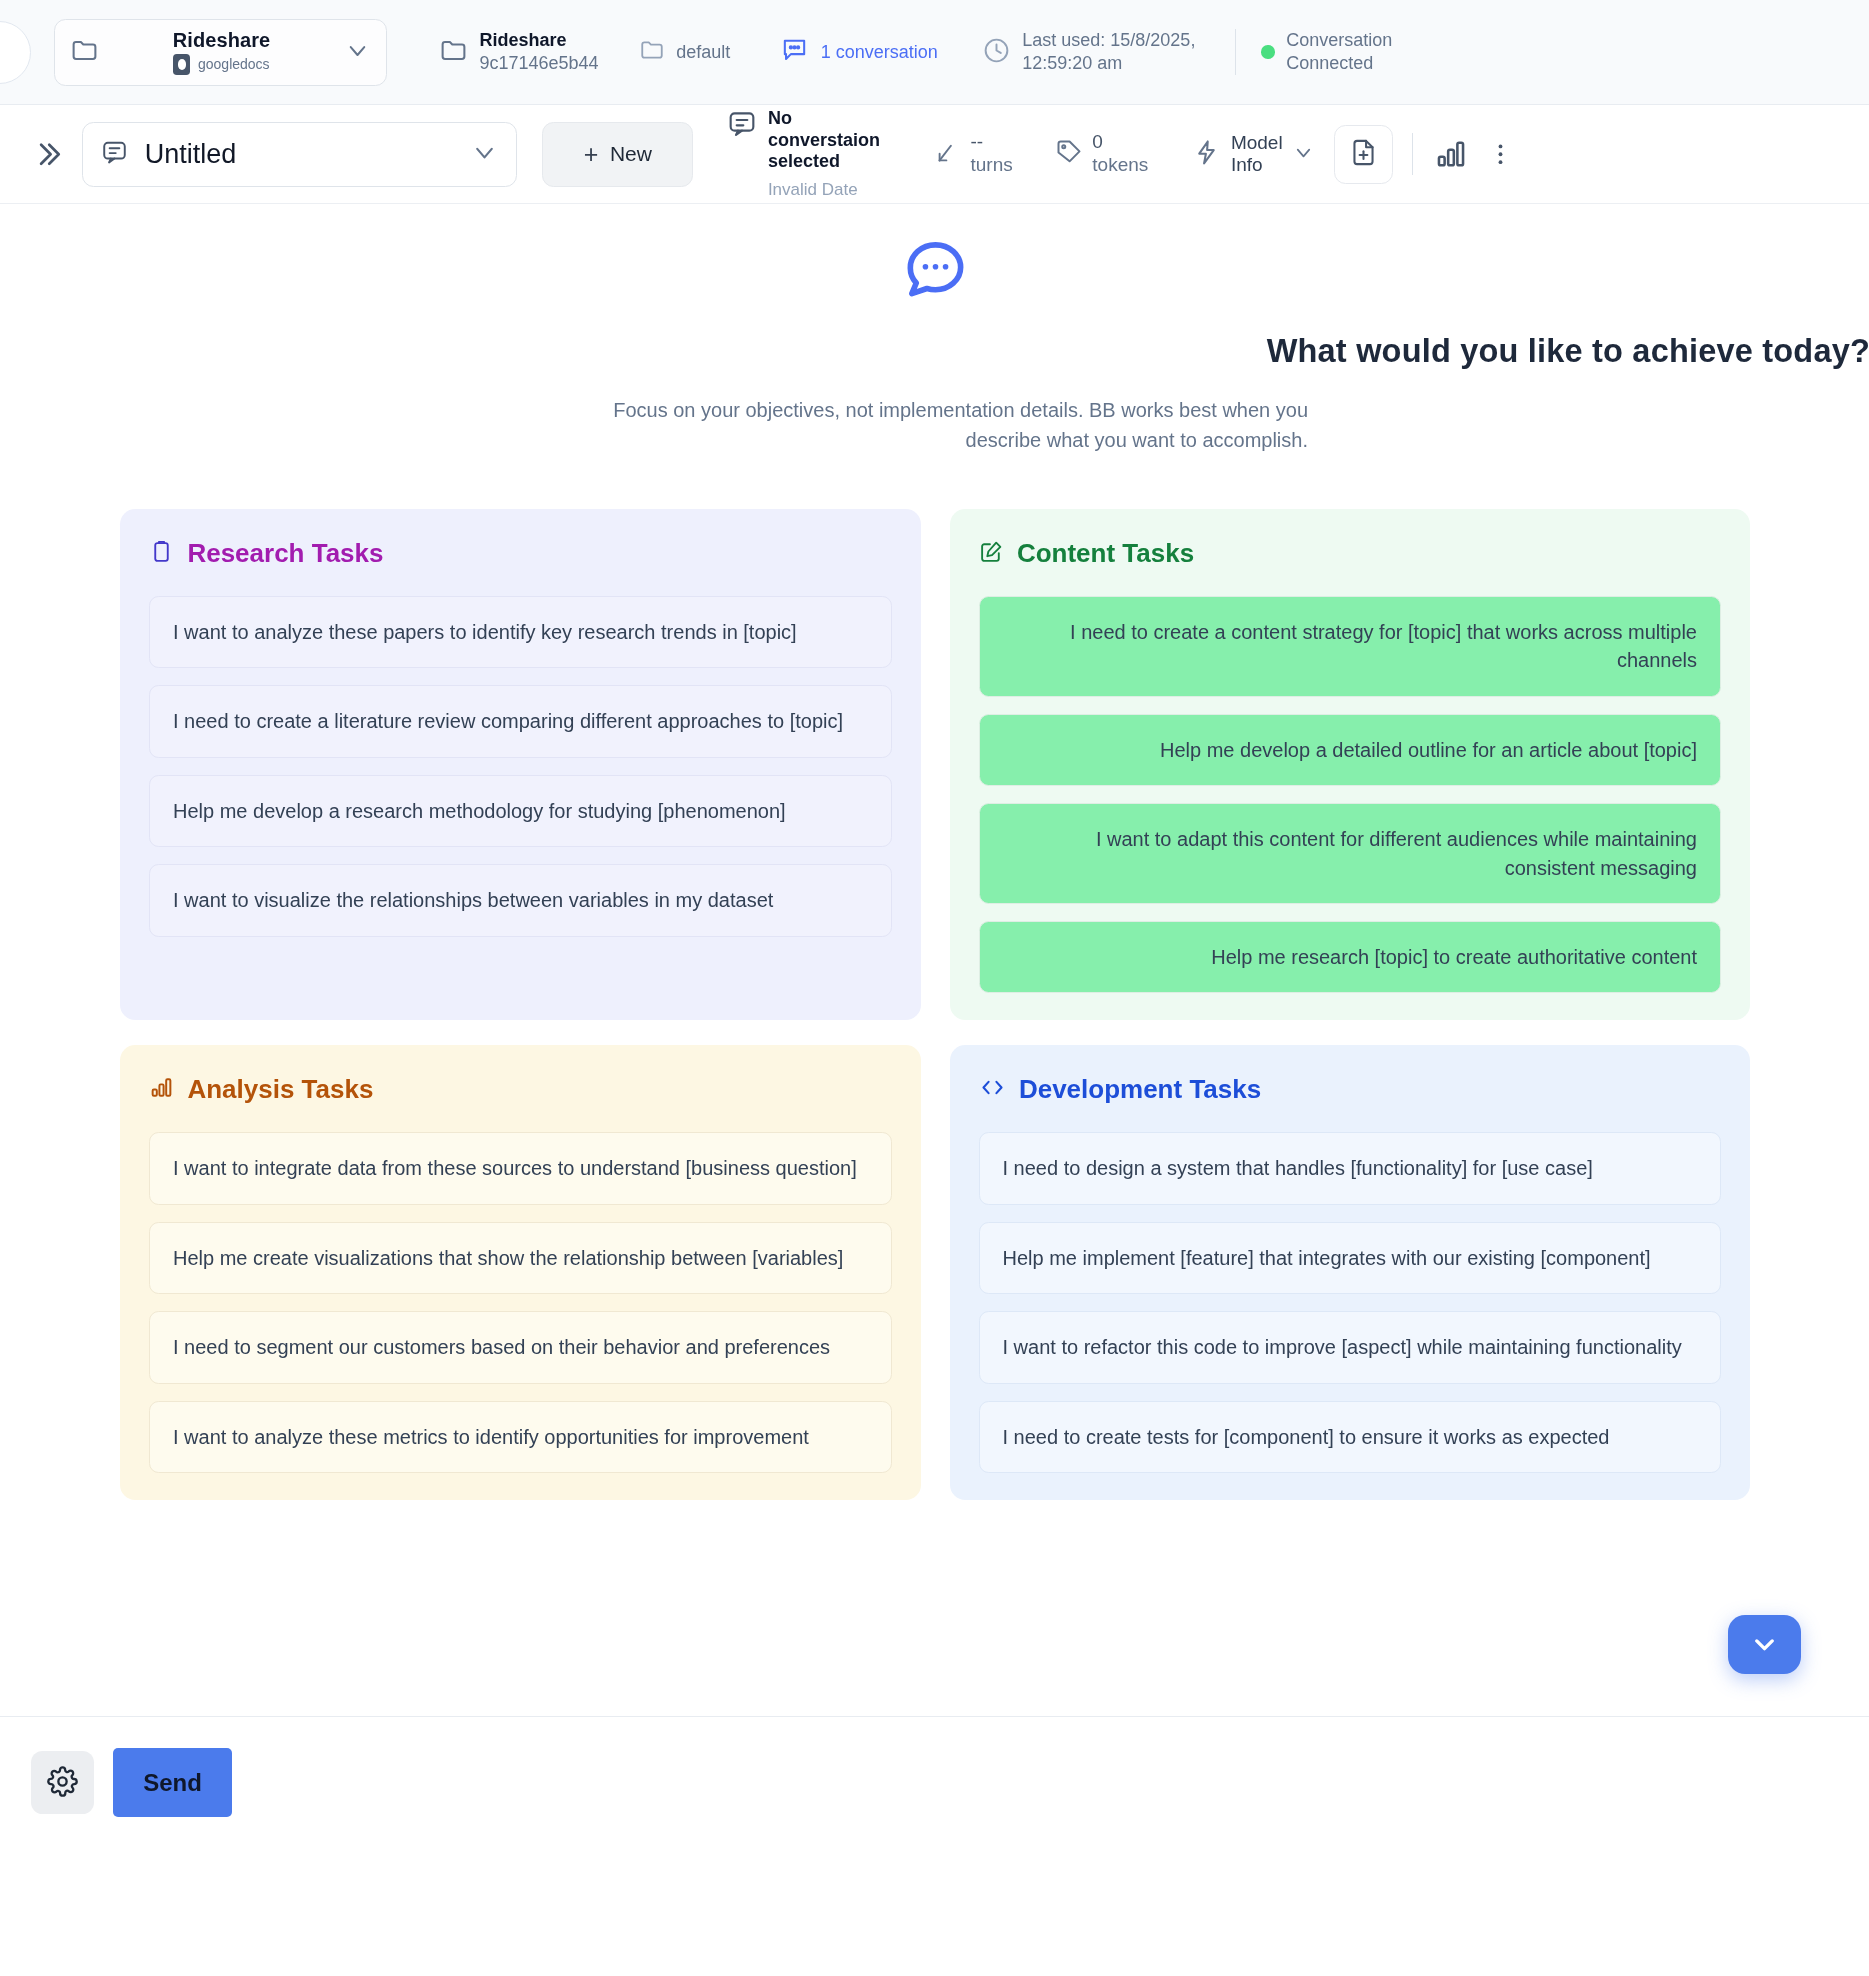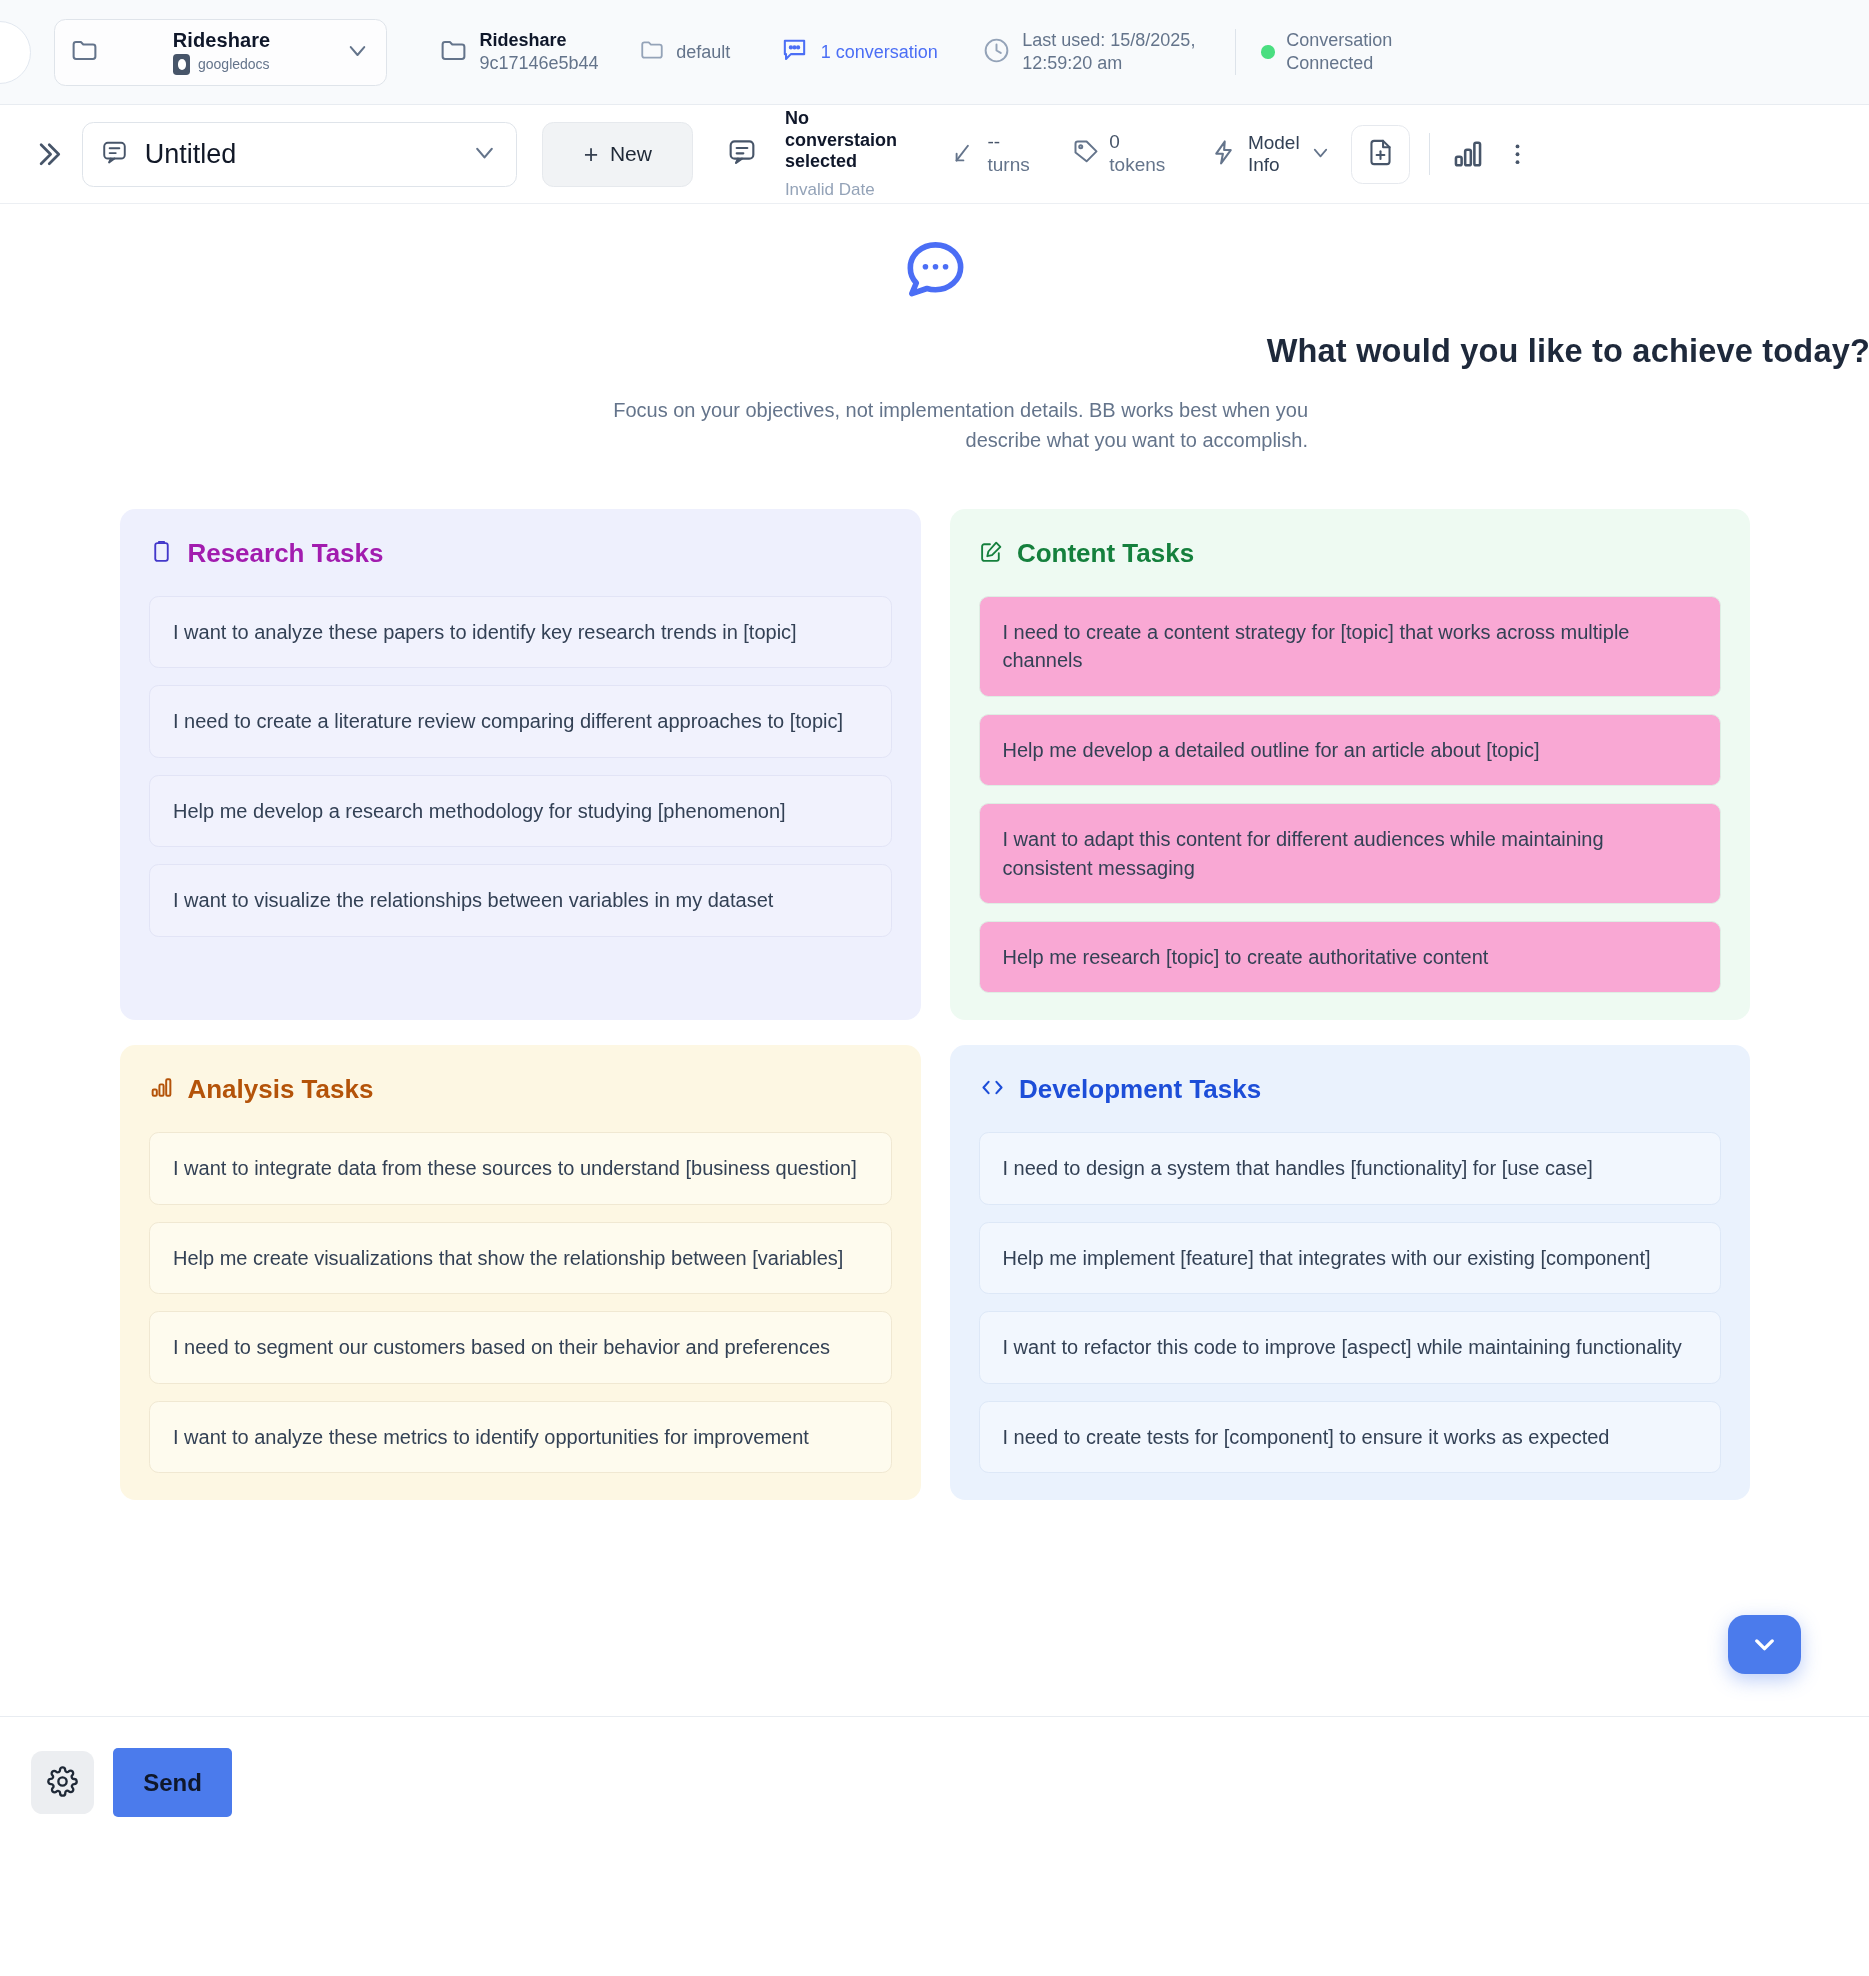--- a/index.html
+++ b/index.html
@@ -72,21 +72,21 @@
   .conv-select .label { flex: 1 1 auto; font-size: 27px; color: #111827; }
   .new-btn {
     margin-left: 25px;
     width: 151px; height: 65px; border-radius: 11.5px;
     background: #f1f3f5; border: 1px solid #e6e9ed;
     display: flex; align-items: center; justify-content: center; gap: 11.5px;
     font-size: 21px; color: #1f2937; cursor: pointer;
   }
   .plus { font-size: 25px; color: #374151; line-height: 1; }
 
-  .sel-info { margin-left: 32.5px; display: flex; align-items: center; gap: 27px; }
+  .sel-info { margin-left: 32.5px; display: flex; align-items: flex-start; gap: 10px; }
   .sel-info .stack { display:flex; flex-direction: column; line-height: 1.2; }
   .sel-title { font-size: 18px; font-weight: 700; color: #0f172a; max-width: 124px; }
   .sel-sub { font-size: 17px; color: #94a3b8; margin-top: 6.7px; }
 
   .metric { display: flex; align-items: center; gap: 9.6px; margin-left: 42px; }
   .metric .mstack { display: flex; flex-direction: column; line-height: 1.2; }
   .metric .mval { font-size: 19px; color: #475569; }
   .metric .mlbl { font-size: 19px; color: #64748b; }
 
   .model-info { display:flex; align-items:center; gap: 9.6px; margin-left: 44px; cursor: pointer; }
@@ -124,21 +124,21 @@
     cursor: pointer;
   }
   .prompt:last-child { margin-bottom: 0; }
 
   .card.research { background: #eef0fd; }
   .card.research .card-title { color: #a21caf; }
   .card.research .prompt { background: #f1f2fd; border-color: #e2e4f6; }
 
   .card.content { background: #eefaf2; }
   .card.content .card-title { color: #15803d; }
-  .card.content .prompt { background: #f9a8d4; border-color: #deeee4; }
+  .card.content .prompt { background: #86efac; border-color: #deeee4; text-align: right; }
 
   .card.analysis { background: #fdf7e3; }
   .card.analysis .card-title { color: #b45309; }
   .card.analysis .prompt { background: #fefbee; border-color: #f0e8d2; }
 
   .card.development { background: #eaf2fd; }
   .card.development .card-title { color: #1d4ed8; }
   .card.development .prompt { background: #f2f7fe; border-color: #dde8f7; }
 
   .fab {

